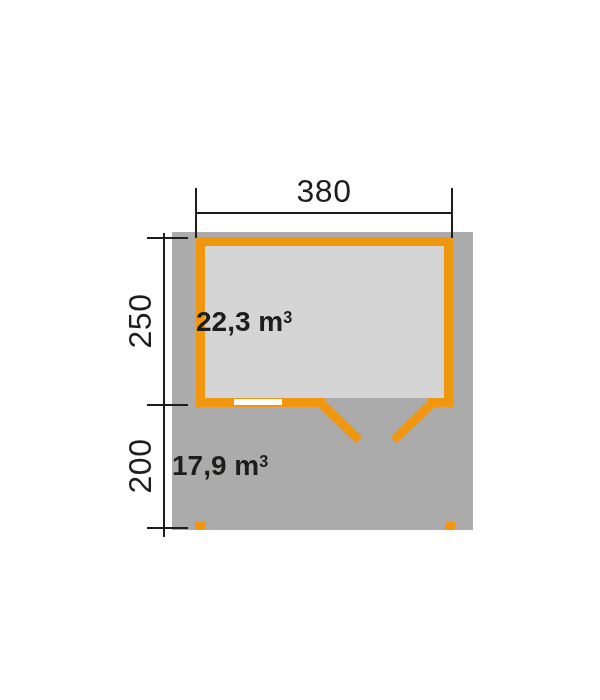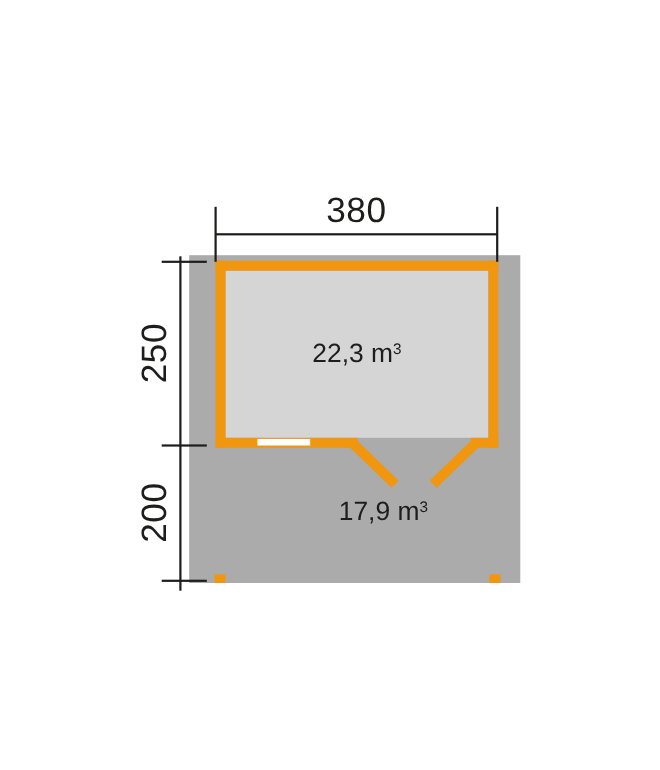--- a/index.html
+++ b/index.html
@@ -61,25 +61,25 @@
     font-size:32px;line-height:34px;letter-spacing:0.5px;
     color:var(--dimension);text-align:center;white-space:nowrap;
   }
   .label-width{left:196px;top:174px;width:256px;}
   .vlabel{width:120px;height:36px;line-height:36px;transform:rotate(-90deg);}
   .label-height-room{left:80px;top:303px;}
   .label-height-terrace{left:80px;top:448px;}
 
   
   .vol{
-    font-size:24px;line-height:34px;color:var(--dimension);
-    text-align:center;white-space:nowrap;
+    font-size:28px;line-height:34px;color:var(--dimension);
+    white-space:nowrap;font-weight:bold;
   }
   .vol-room{left:196px;top:305px;width:257px;}
-  .vol-terrace{left:172px;top:449px;width:297px;margin-left:28px;}
+  .vol-terrace{left:172px;top:449px;width:297px;}
   .vol .u{margin-left:0.28em;}
   .vol sup{font-size:58%;line-height:0;vertical-align:0.52em;}
 </style>
 </head>
 <body>
 
 <div class="stage">
 
   <div class="abs terrace"></div>
 

